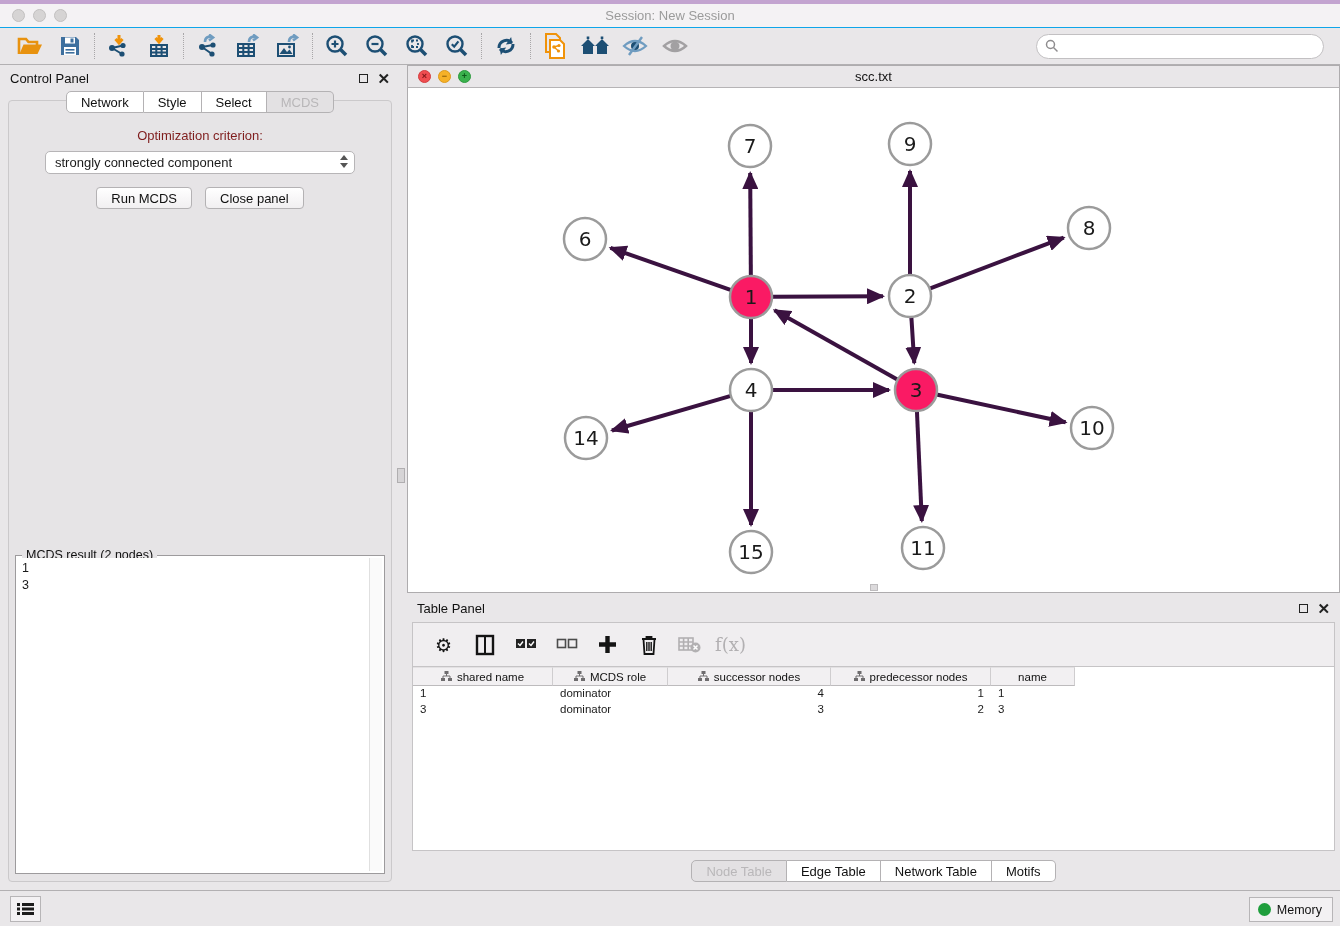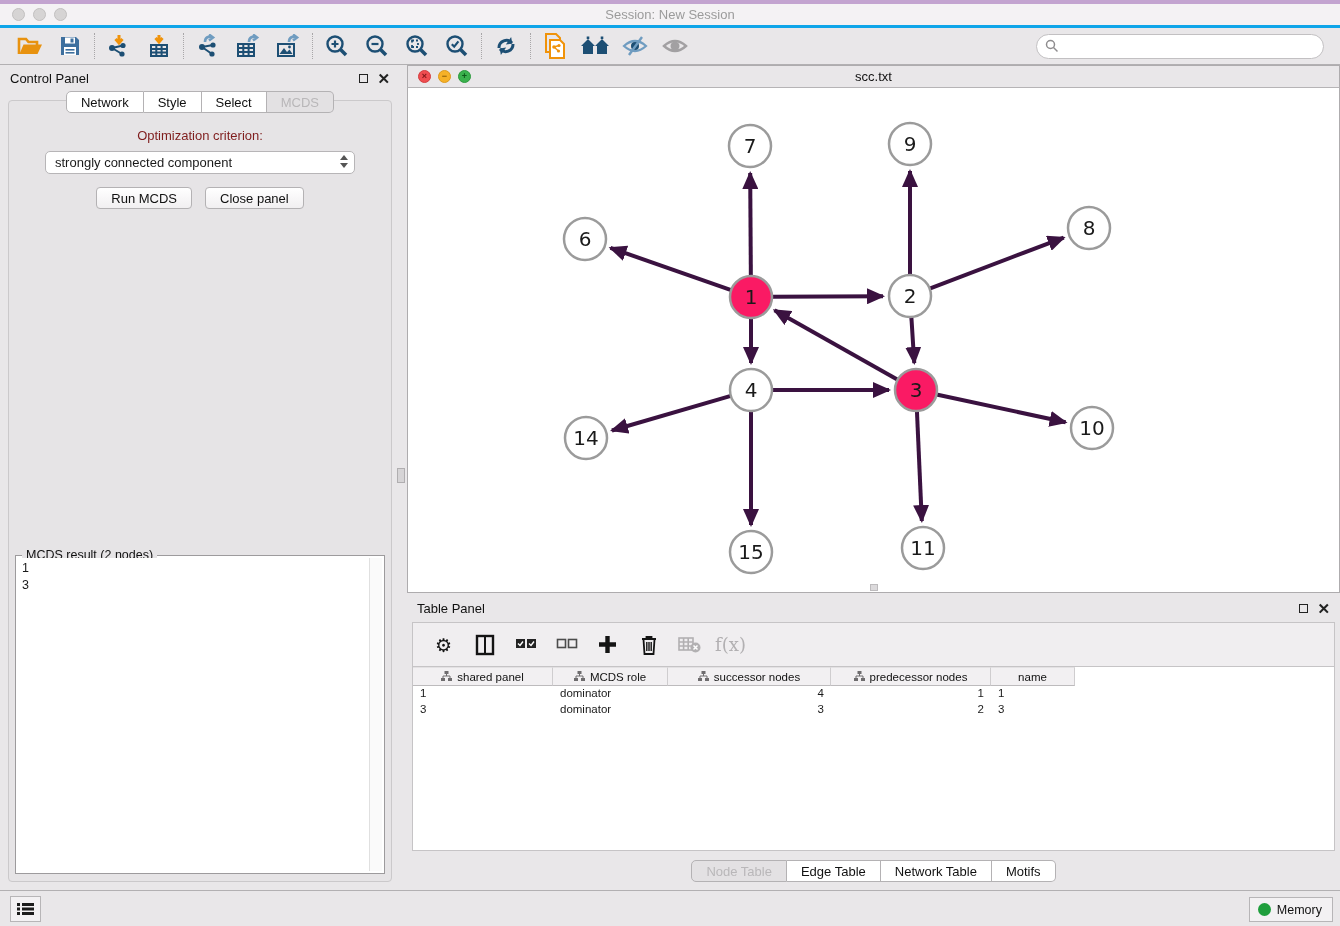--- a/index.html
+++ b/index.html
@@ -8,21 +8,21 @@
     font-family:"Liberation Sans", sans-serif;
     background:#e9e7e9;
     position:relative;
     overflow:hidden;
     color:#1a1a1a;
   }
   
   .app-strip { position:absolute; top:0; left:0; right:0; height:4px; background:#c3a4d0; }
   .titlebar {
     position:absolute; top:4px; left:0; right:0; height:24px;
-    background:#f4f2f4; border-bottom:3px solid #0ea5e9;
+    background:#f4f2f4; border-bottom:1px solid #0ea5e9;
     display:flex; align-items:center;
   }
   .traffic { display:flex; gap:8px; margin-left:12px; }
   .tl { width:13px; height:13px; border-radius:50%; background:#d6d4d4; border:1px solid #c2c0c0;
         display:flex; align-items:center; justify-content:center; font-size:9px; line-height:1; }
   .titlebar .title { position:absolute; left:0; right:0; text-align:center; color:#9b9b9b; font-size:13px; }
   
   .toolbar {
     position:absolute; top:28px; left:0; right:0; height:37px;
     background:#e9e7e9; border-bottom:1px solid #b2b0b2;
@@ -517,21 +517,21 @@
           <span>
             <svg width="11" height="11" viewBox="0 0 11 11">
               <g fill="#6e6c6e">
                 <rect x="3.5" y="0" width="4" height="3"></rect>
                 <rect x="0" y="7" width="4" height="3"></rect>
                 <rect x="7" y="7" width="4" height="3"></rect>
               </g>
               <path d="M5.5 3 v2 M2 7 V5 h7 v2" stroke="#6e6c6e" fill="none" stroke-width="1"></path>
             </svg>
           </span>
-          <span>shared panel</span>
+          <span>shared name</span>
         </div>
         <div class="th" style="width: 115px;">
           <span>
             <svg width="11" height="11" viewBox="0 0 11 11">
               <g fill="#6e6c6e">
                 <rect x="3.5" y="0" width="4" height="3"></rect>
                 <rect x="0" y="7" width="4" height="3"></rect>
                 <rect x="7" y="7" width="4" height="3"></rect>
               </g>
               <path d="M5.5 3 v2 M2 7 V5 h7 v2" stroke="#6e6c6e" fill="none" stroke-width="1"></path>

